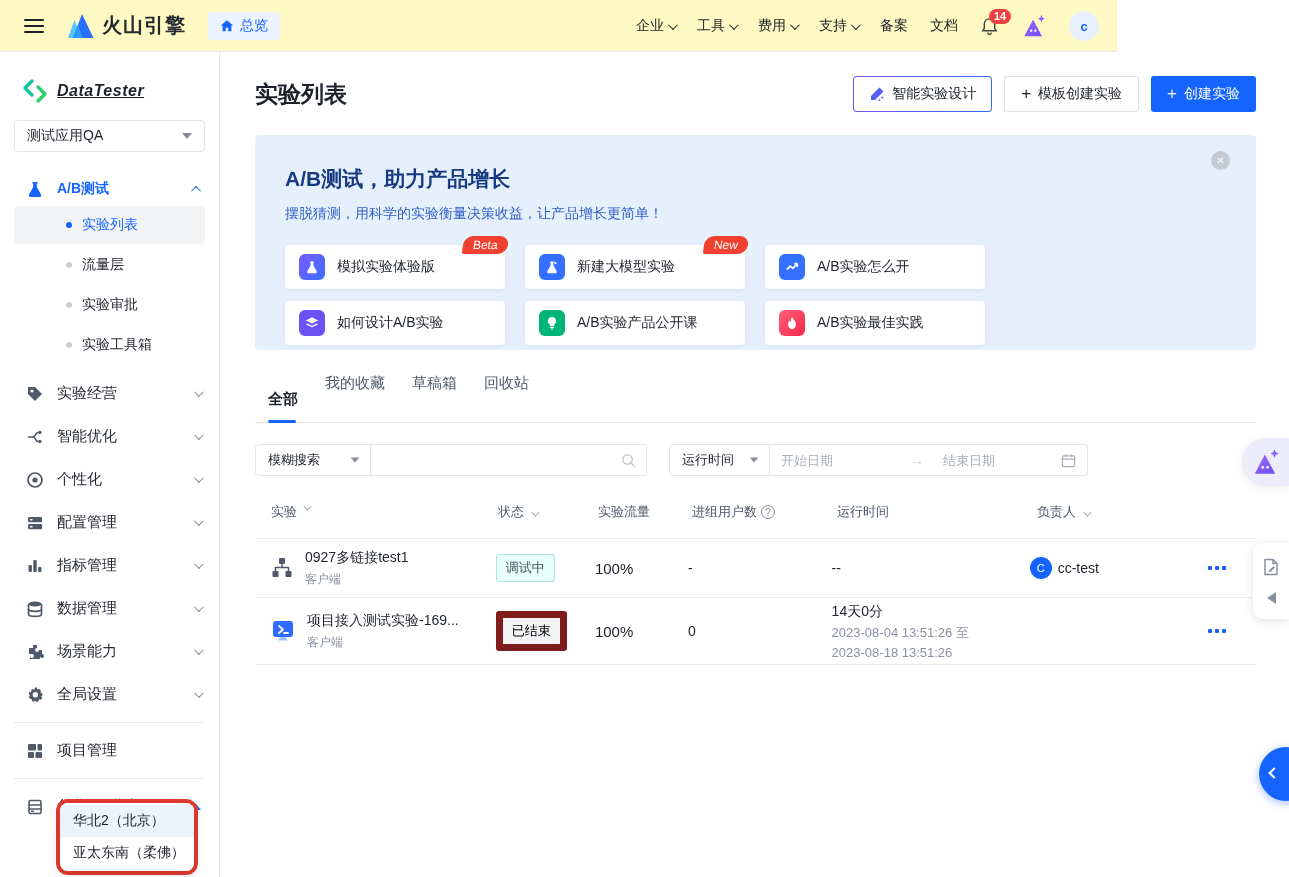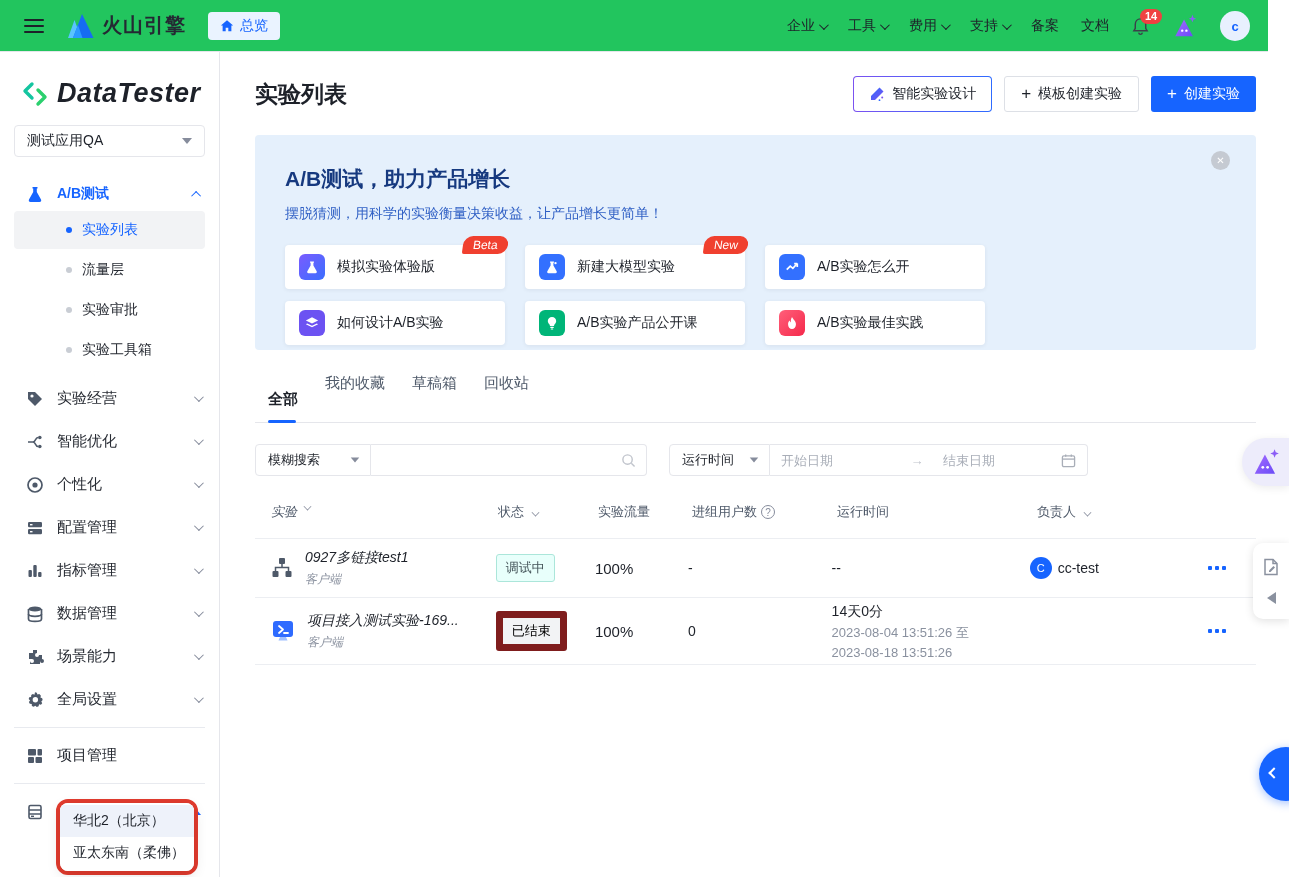--- a/index.html
+++ b/index.html
@@ -1,19 +1,19 @@
 <!DOCTYPE html>
 <html><head>
 <meta charset="utf-8">
 <style>
   *{margin:0;padding:0;box-sizing:border-box;}
   html,body{width:1289px;height:877px;overflow:hidden;background:#fff;
     font-family:"Liberation Sans","DejaVu Sans",sans-serif;color:#1d2129;font-size:14px;}
   
-  .topnav{position:absolute;left:0;top:0;width:1268px;height:52px;background:#22c55e;
+  .topnav{position:absolute;left:0;top:0;width:1117px;height:52px;background:#fef9c3;
     border-bottom:1px solid #e5e6eb;display:flex;align-items:center;z-index:20;}
   .hamburger{width:20px;height:14px;margin-left:24px;display:flex;flex-direction:column;justify-content:space-between;cursor:pointer;}
   .hamburger i{display:block;height:2px;background:#1d2129;border-radius:1px;}
   .brand{display:flex;align-items:center;gap:8px;margin-left:22px;}
   .brand-name{font-size:20px;font-weight:700;letter-spacing:1px;color:#242933;}
   .overview-pill{margin-left:22px;height:28px;padding:0 12px;border-radius:4px;background:#eaf3ff;
     color:#1664ff;display:flex;align-items:center;gap:6px;font-size:14px;cursor:pointer;}
   .nav-search{position:absolute;left:580px;top:9px;width:226px;height:34px;border:1px solid #e5e6eb;
     border-radius:4px;display:flex;align-items:center;padding:0 10px;gap:7px;background:#fff;}
   .nav-search input{border:none;outline:none;flex:1;font-size:13px;color:#1d2129;background:transparent;}
@@ -24,21 +24,21 @@
     transform:rotate(45deg) translateY(-2px);}
   .chev.up{transform:rotate(-135deg) translateY(-2px);}
   .bell-wrap{position:relative;cursor:pointer;display:flex;}
   .badge{position:absolute;top:-8px;left:9px;background:#f04141;color:#fff;font-size:11px;font-weight:700;
     border-radius:9px;padding:1px 5px;line-height:13px;}
   .avatar{width:30px;height:30px;border-radius:50%;background:#e8f0fe;color:#1664ff;font-weight:700;
     font-size:13px;display:flex;align-items:center;justify-content:center;cursor:pointer;}
   
   .sidebar{position:absolute;left:0;top:52px;width:220px;height:825px;background:#fff;border-right:1px solid #e5e6eb;z-index:10;}
   .dt-logo{display:flex;align-items:center;gap:9px;margin:26px 0 0 22px;}
-  .dt-name{font-size:27px;font-weight:700;font-style:italic;color:#1d2129;letter-spacing:.5px;}
+  .dt-name{font-size:16px;font-weight:700;font-style:italic;color:#1d2129;letter-spacing:.5px;text-decoration:underline;}
   .app-select{margin:16px 14px 0 14px;height:32px;border:1px solid #e5e6eb;border-radius:4px;display:flex;
     align-items:center;justify-content:space-between;padding:12px 12px;cursor:pointer;background:#fff;}
   .caret-down{width:0;height:0;border-left:5px solid transparent;border-right:5px solid transparent;border-top:6px solid #868c9c;}
   .caret-up-blue{width:0;height:0;border-left:5px solid transparent;border-right:5px solid transparent;border-bottom:6px solid #1664ff;}
   .side-group{display:flex;align-items:center;gap:13px;padding:0 18px 0 26px;height:30px;margin-top:22px;cursor:pointer;color:#1664ff;font-weight:600;}
   .side-group .grow{flex:1;}
   .sub-item{display:flex;align-items:center;gap:10px;height:38px;margin:2px 14px;border-radius:4px;
     padding-left:52px;cursor:pointer;color:#272b33;}
   .sub-item .dot{width:6px;height:6px;border-radius:50%;background:#c9cdd4;flex:0 0 auto;}
   .sub-item.active{background:#f2f3f5;color:#1664ff;font-weight:500;}
@@ -92,21 +92,21 @@
   .runtime-sel{width:101px;border-radius:4px 0 0 4px;margin-left:22px;}
   .date-box{width:318px;height:32px;border:1px solid #e5e6eb;border-left:none;border-radius:0 4px 4px 0;
     display:flex;align-items:center;padding:0 11px;gap:8px;}
   .date-box input{border:none;outline:none;width:110px;font-size:13px;background:transparent;}
   .date-box input::placeholder,.fuzzy-input input::placeholder{color:#a9aeb8;}
   .date-arrow{color:#c0c4cc;font-size:13px;flex:1;text-align:center;}
   
   .thead{display:flex;align-items:center;height:52px;margin-top:10px;font-size:13px;color:#4e5969;}
   .trow{display:flex;align-items:center;border-top:1px solid #eceef2;font-size:14px;}
   .trow:last-child{border-bottom:1px solid #eceef2;}
-  .c-name{width:243px;padding-left:16px;display:flex;align-items:flex-start;gap:5px;font-style:italic;}
+  .c-name{width:243px;padding-left:16px;display:flex;align-items:flex-start;gap:5px;}
   .c-status{width:100px;}
   .c-traffic{width:94px;}
   .c-users{width:145px;display:flex;align-items:center;gap:4px;}
   .c-runtime{width:200px;}
   .c-owner{width:178px;display:flex;align-items:center;gap:6px;}
   .c-actions{flex:1;display:flex;justify-content:flex-end;padding-right:28px;}
   .thead .chev{transform:rotate(45deg) scale(.8);color:#868c9c;margin-left:2px;}
   .qmark{width:14px;height:14px;border:1px solid #868c9c;border-radius:50%;font-size:10px;color:#868c9c;
     display:inline-flex;align-items:center;justify-content:center;}
   .exp-cell{display:flex;align-items:center;gap:12px;}

